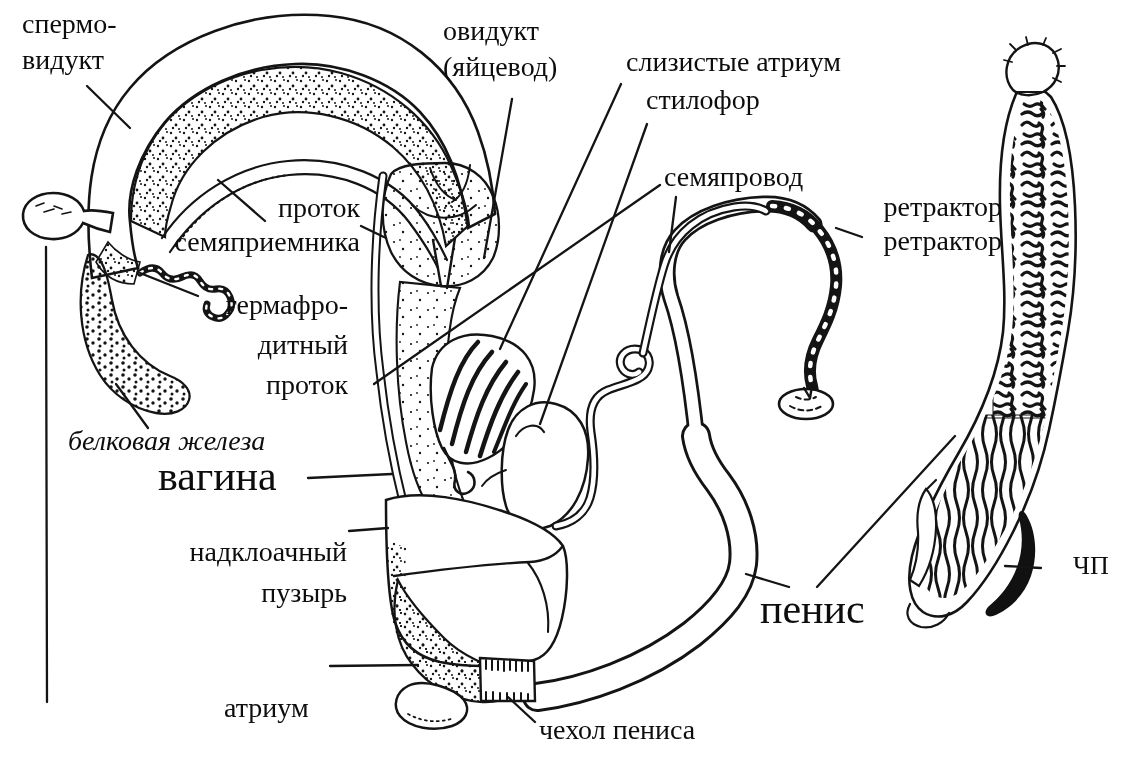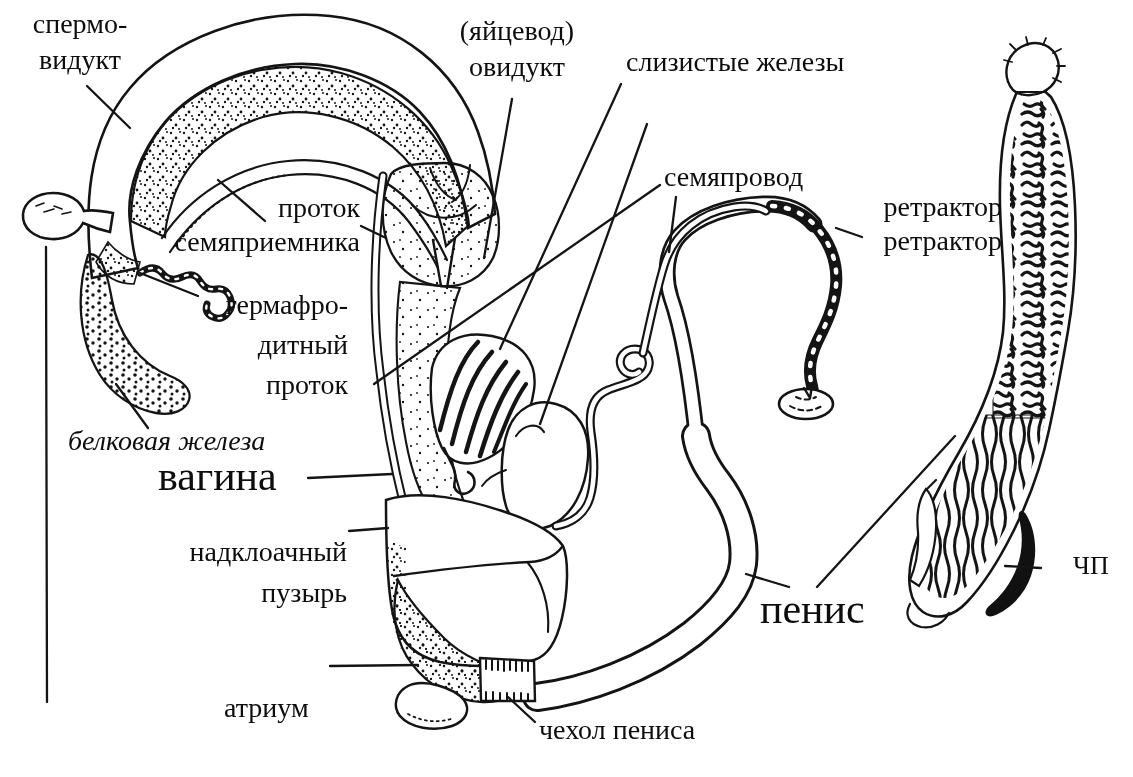--- a/index.html
+++ b/index.html
@@ -1,20 +1,20 @@
 <!DOCTYPE html>
 <html><head>
 <meta charset="utf-8">
 <style>
   html,body{margin:0;padding:0;background:#fff;}
   #stage{position:relative;width:1133px;height:777px;background:#fff;overflow:hidden;
          font-family:"Liberation Serif","DejaVu Serif",serif;color:#0d0d0d;}
   #art{position:absolute;left:0;top:0;}
   .lbl{position:absolute;white-space:nowrap;font-size:28px;line-height:34px;color:#0d0d0d;}
-  .center{text-align:center;white-space:normal;}
+  .center{text-align:left;white-space:normal;}
   .right{text-align:right;white-space:normal;}
   .big{font-size:42px;line-height:48px;}
   .sp2 .ln{display:block;}
 </style>
 </head>
 <body>
 
 <div id="stage">
 
 <svg id="art" width="1133" height="777" viewBox="0 0 1133 777">
@@ -198,26 +198,27 @@
     <line x1="1041" y1="568" x2="1005" y2="566"></line>
   </g>
 </svg>
 
 <div class="lbl center sp2" style="left:22px;top:6px;width:116px;line-height:36px;">
   <span class="ln">спермо-</span>
   <span class="ln">видукт</span>
 </div>
 
 <div class="lbl center sp2" style="left:443px;top:13px;width:148px;line-height:36px;">
+  <span class="ln">овидукт</span>
   <span class="ln">(яйцевод)</span>
-  <span class="ln">овидукт</span>
-</div>
-
-<div class="lbl" style="left:626px;top:45px;">слизистые железы</div>
-
+</div>
+
+<div class="lbl" style="left:626px;top:45px;">слизистые атриум</div>
+
+<div class="lbl" style="left:646px;top:83px;">стилофор</div>
 
 <div class="lbl" style="left:664px;top:160px;">семяпровод</div>
 
 <div class="lbl right sp2" style="left:820px;top:190px;width:182px;line-height:34px;">
   <span class="ln">ретрактор</span>
   <span class="ln">ретрактор</span>
 </div>
 
 <div class="lbl right sp2" style="left:138px;top:191px;width:222px;line-height:34px;">
   <span class="ln">проток</span>

